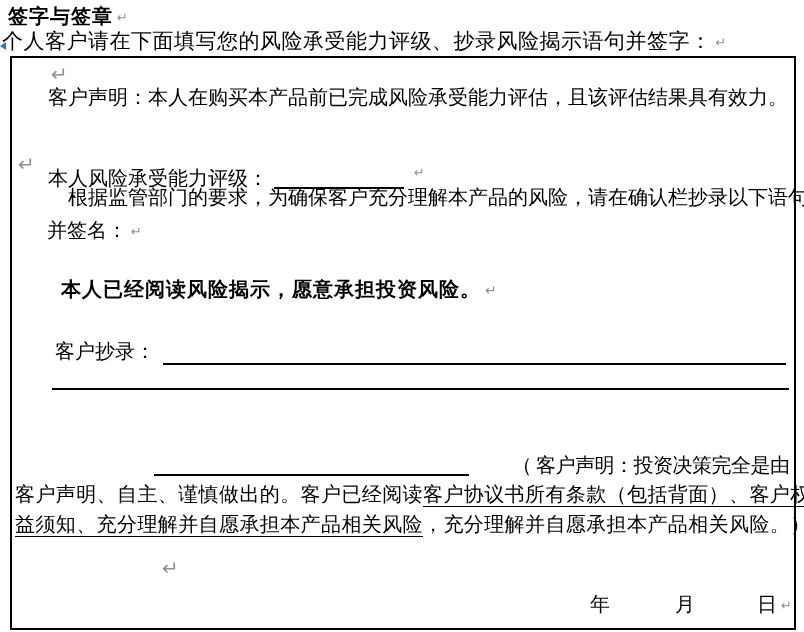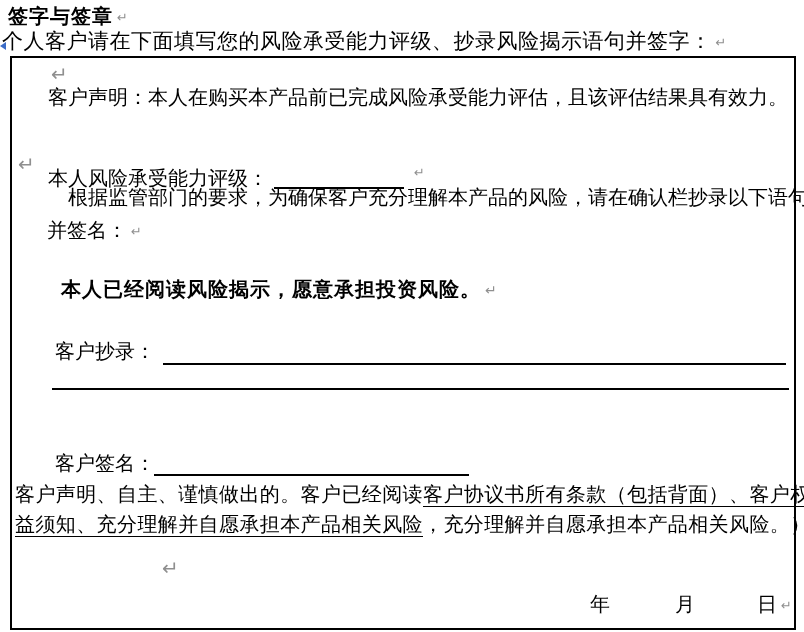--- a/index.html
+++ b/index.html
@@ -82,22 +82,22 @@
 
     <div class="abs big-statement"><span>本人已经阅读风险揭示，愿意承担投资风险。</span><span class="pmark">↵</span></div>
 
     <div class="abs transcribe-row">
       <span>客户抄录：</span>
       <span class="transcribe-blank"></span>
     </div>
 
     <div class="abs blank-line2"></div>
 
-    <span class="abs sign-label">客户签名：</span>
     <span class="abs sign-blank"></span>
+    <span class="abs sign-note-lead">（ 客户声明：投资决策完全是由</span>
 
     <div class="abs wide1"><span>客户声明、自主、谨慎做出的。客户已经阅读</span><span class="uline">客户协议书所有条款（包括背面）、客户权</span></div>
 
     <div class="abs wide2"><span class="uline">益须知、充分理解并自愿承担本产品相关风险</span><span>，充分理解并自愿承担本产品相关风险。）</span><span class="pmark">↵</span></div>
 
     <span class="abs p-c pmark">↵</span>
 
     <span class="abs date-year">年</span>
     <span class="abs date-month">月</span>
     <span class="abs date-day"><span>日</span><span class="pmark">↵</span></span>

